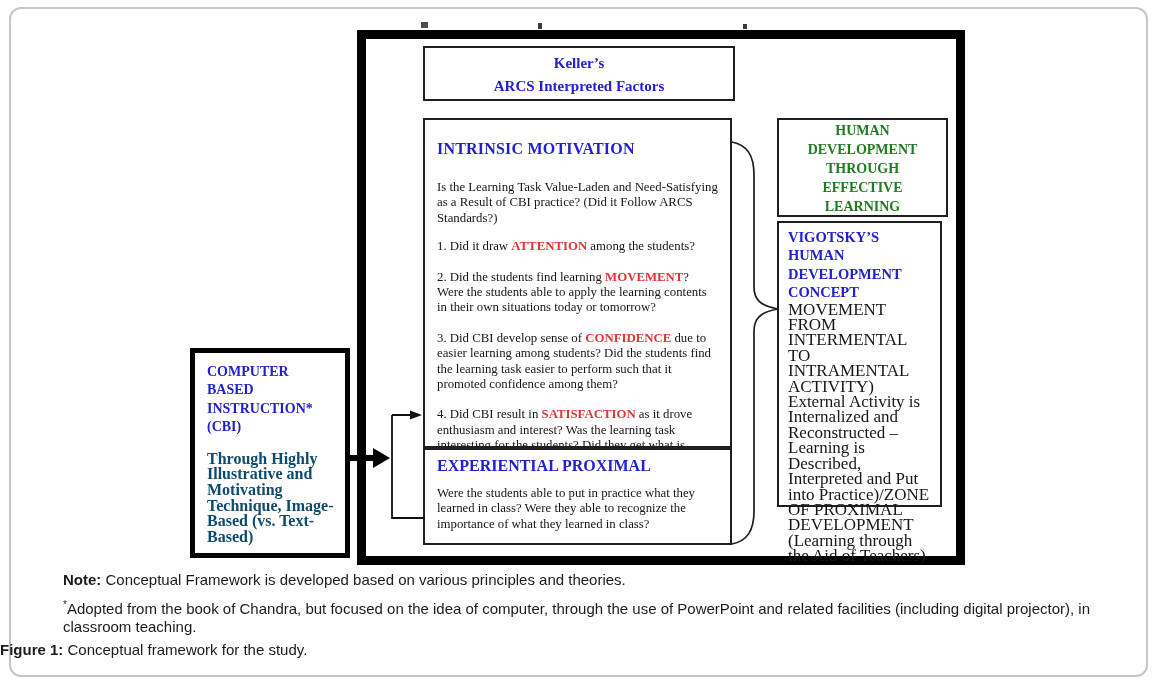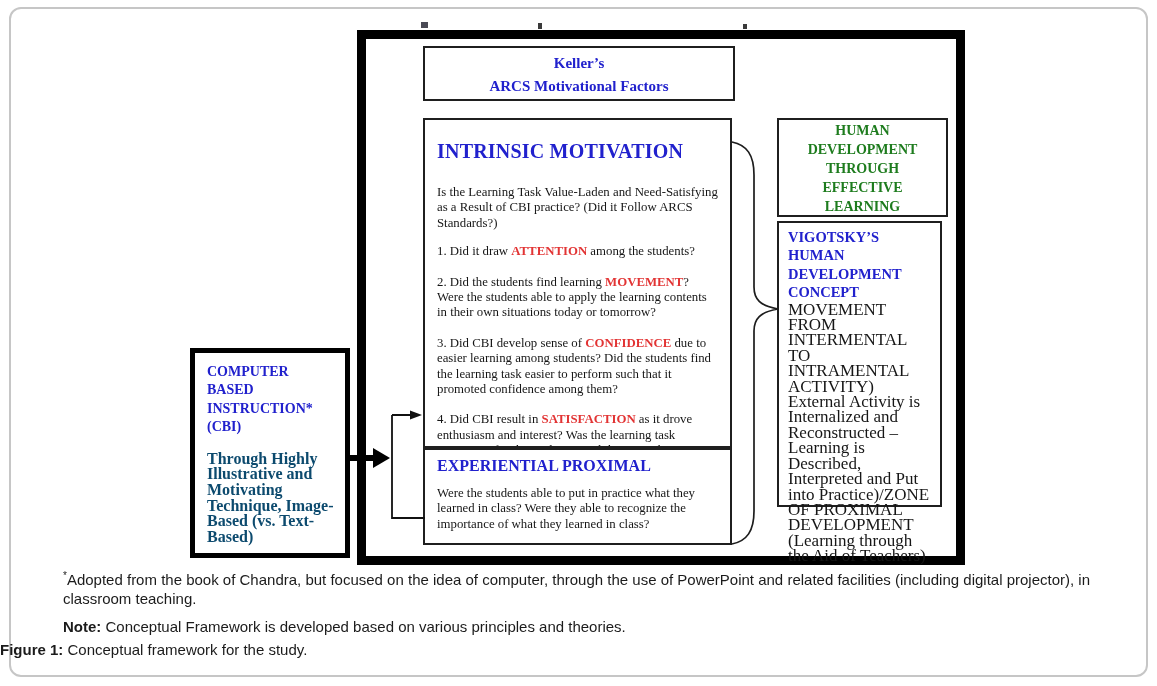--- a/index.html
+++ b/index.html
@@ -25,21 +25,21 @@
   .pre   { white-space:pre-line; }
 
   .keller-box {
     left:423px; top:46px; width:312px; height:55px;
     text-align:center; font-size:15px; line-height:1.55; padding-top:4px;
   }
   .intrinsic-box {
     left:423px; top:118px; width:309px; height:330px;
     padding:20px 12px 0 12px; overflow:hidden;
   }
-  .intrinsic-box .box-title { font-size:20px; letter-spacing:.2px; margin-bottom:22px; }
+  .intrinsic-box .box-title { font-size:16px; letter-spacing:.2px; margin-bottom:22px; }
   .body-text { font-size:12.8px; line-height:15.4px; color:#161616; }
   .intro-para { margin-bottom:13px; }
   .q-para { margin-bottom:15px; }
   .q-para.last { margin-bottom:0; }
 
   .experiential-box {
     left:423px; top:448px; width:309px; height:97px;
     padding:7px 12px 0 12px; overflow:hidden;
   }
   .experiential-box .box-title { font-size:16px; margin-bottom:11px; }
@@ -98,21 +98,21 @@
 
   <div class="page-border"></div>
 
   <span class="crop-artifact a1"></span>
   <span class="crop-artifact a2"></span>
   <span class="crop-artifact a3"></span>
 
   <div class="outer-frame"></div>
 
   <div class="box keller-box blue pre">Keller’s
-ARCS Motivational Factors</div>
+ARCS Interpreted Factors</div>
 
   <div class="box intrinsic-box">
     <div class="box-title blue">INTRINSIC MOTIVATION</div>
     <p class="body-text intro-para">Is the Learning Task Value-Laden and Need-Satisfying as a Result of CBI practice? (Did it Follow ARCS Standards?)</p>
     <p class="body-text q-para">
       <span>1. Did it draw </span><span class="red">ATTENTION</span><span> among the students?</span>
     </p>
     <p class="body-text q-para">
       <span>2. Did the students find learning </span><span class="red">MOVEMENT</span><span>? Were the students able to apply the learning contents in their own situations today or tomorrow?</span>
     </p>
@@ -159,21 +159,21 @@
   <svg class="connector-svg bracket-svg" width="42" height="116" viewBox="0 0 42 116">
     <path d="M7 7 L26 7 M7 7 L7 110 L40 110" stroke="#111" stroke-width="1.8" fill="none"></path>
     <polygon points="25,2.5 37,7 25,11.5" fill="#111"></polygon>
   </svg>
 
   <svg class="connector-svg brace-svg" width="54" height="406" viewBox="0 0 54 406">
     <path d="M3 2 C18 5 25 15 25 35 L25 147 C25 159 31 166 49 169 C31 172 25 179 25 191 L25 371 C25 391 18 401 3 404" stroke="#1d1d1d" stroke-width="1.7" fill="none"></path>
   </svg>
 
   <div class="notes">
+    <p><strong>Note:</strong><span> Conceptual Framework is developed based on various principles and theories.</span></p>
     <p><sup>*</sup><span>Adopted from the book of Chandra, but focused on the idea of computer, through the use of PowerPoint and related facilities (including digital projector), in classroom teaching.</span></p>
-    <p><strong>Note:</strong><span> Conceptual Framework is developed based on various principles and theories.</span></p>
   </div>
 
   <div class="figure-caption">
     <strong>Figure 1:</strong><span> Conceptual framework for the study.</span>
   </div>
 
 </div>
 
 </body></html>

